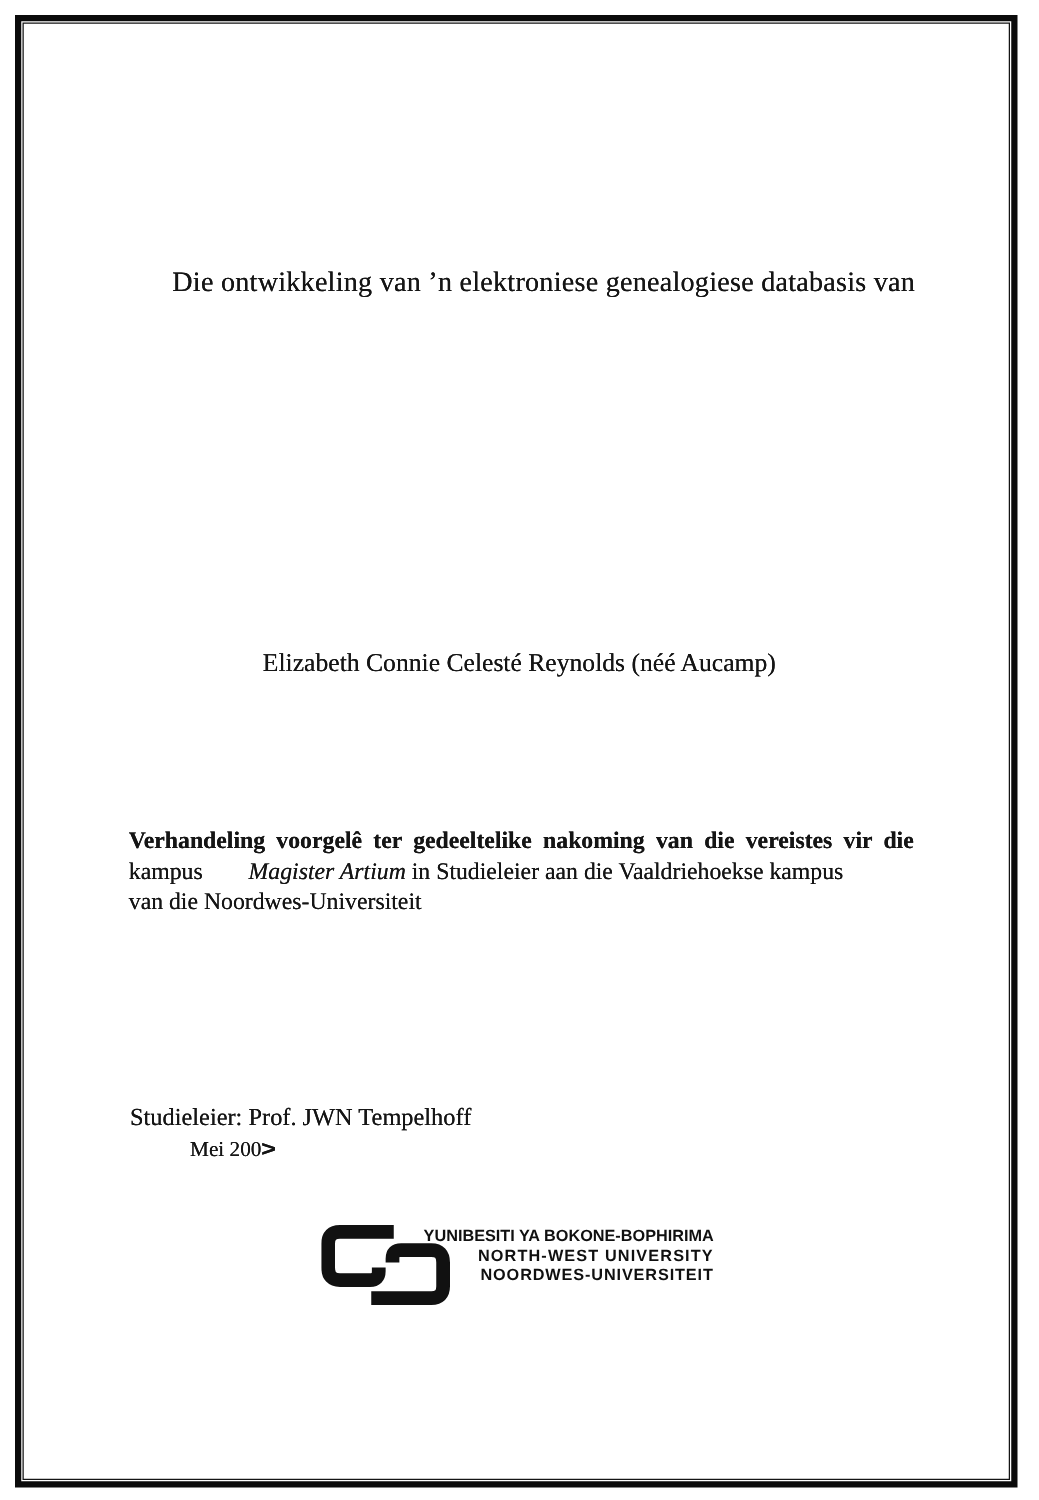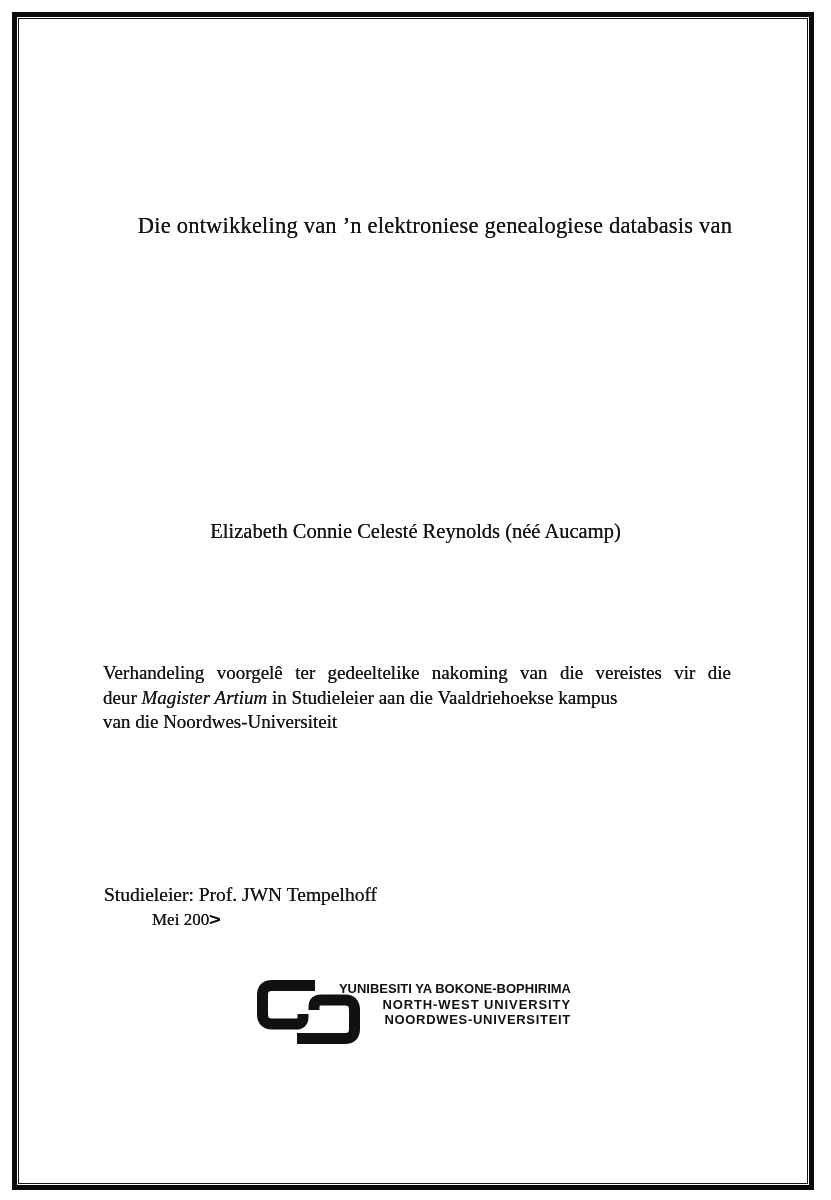--- a/index.html
+++ b/index.html
@@ -52,22 +52,22 @@
     font-size: 20.5px;
   }
   .statement {
     position: absolute;
     left: 103px;
     top: 661px;
     width: 628px;
     font-size: 19px;
     line-height: 24.5px;
   }
-  .statement .jline { text-align: justify; text-align-last: justify; }
-  .statement .italic { font-style: italic; }
+  .statement .jline { text-align: justify; text-align-last: justify; font-weight: bold; }
+  .statement .italic { font-style: italic; margin-left: 32px; }
   .supervisor {
     position: absolute;
     left: 104px;
     top: 884px;
     font-size: 19.5px;
   }
   .dateline {
     position: absolute;
     left: 104px;
     top: 910px;
@@ -120,21 +120,21 @@
 
   <div class="title txt">
     <div>Die ontwikkeling van ’n elektroniese genealogiese databasis van</div>
   </div>
 
 
   <div class="author txt">Elizabeth Connie Celesté Reynolds (néé Aucamp)</div>
 
   <div class="statement txt">
     <div class="jline">Verhandeling voorgelê ter gedeeltelike nakoming van die vereistes vir die</div>
-    <div><span>deur </span><span class="italic">Magister Artium</span><span> in Studieleier aan die Vaaldriehoekse kampus</span></div>
+    <div><span>kampus </span><span class="italic">Magister Artium</span><span> in Studieleier aan die Vaaldriehoekse kampus</span></div>
     <div>van die Noordwes-Universiteit</div>
   </div>
 
   <div class="supervisor txt">Studieleier: Prof. JWN Tempelhoff</div>
 
   <div class="dateline txt"><span>Mei 200</span><span class="seven-glyph">&gt;</span></div>
 
   <div class="logo">
     <svg class="logo-mark" width="103" height="64" viewBox="0 0 103 64" xmlns="http://www.w3.org/2000/svg">
 

